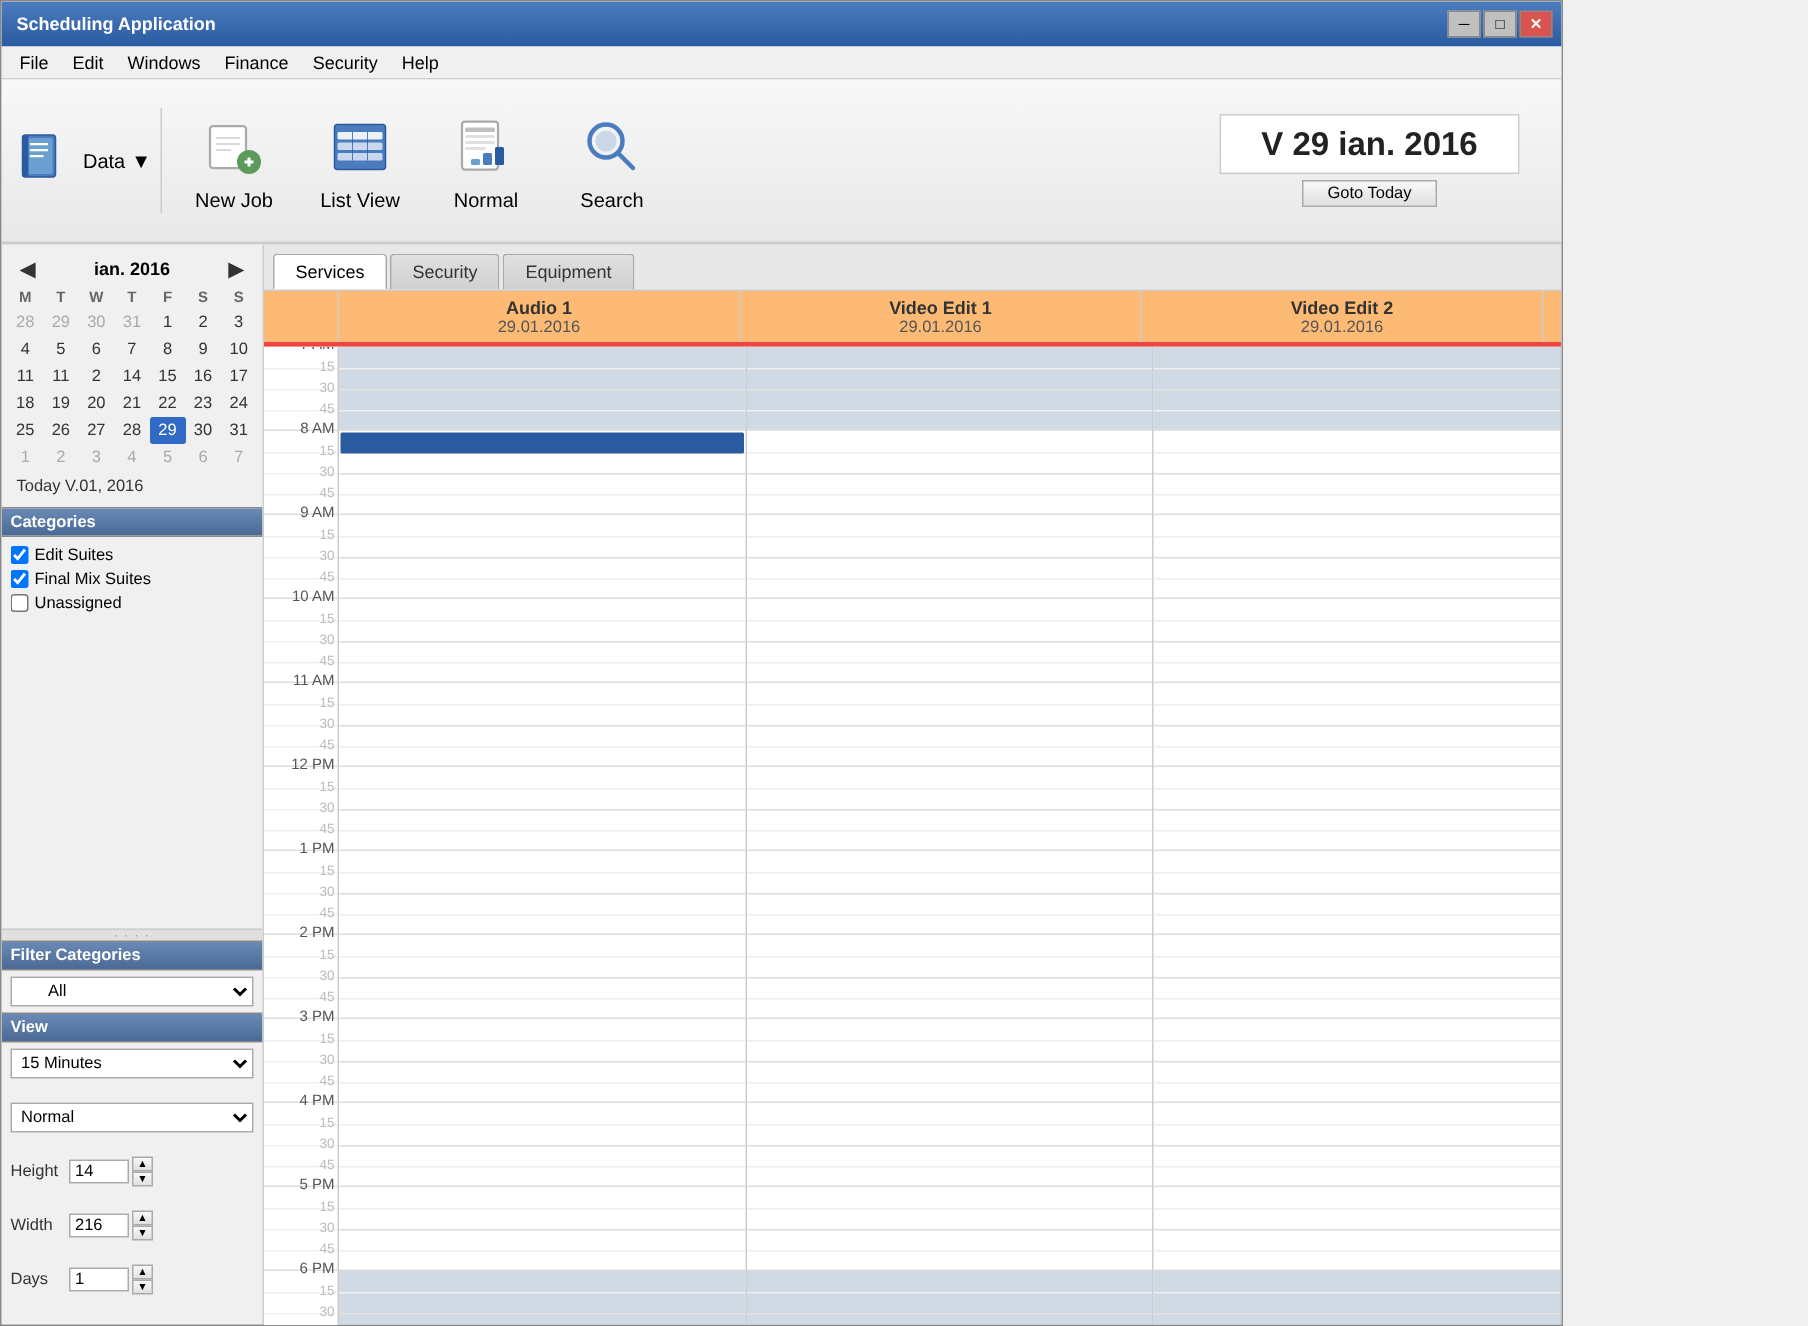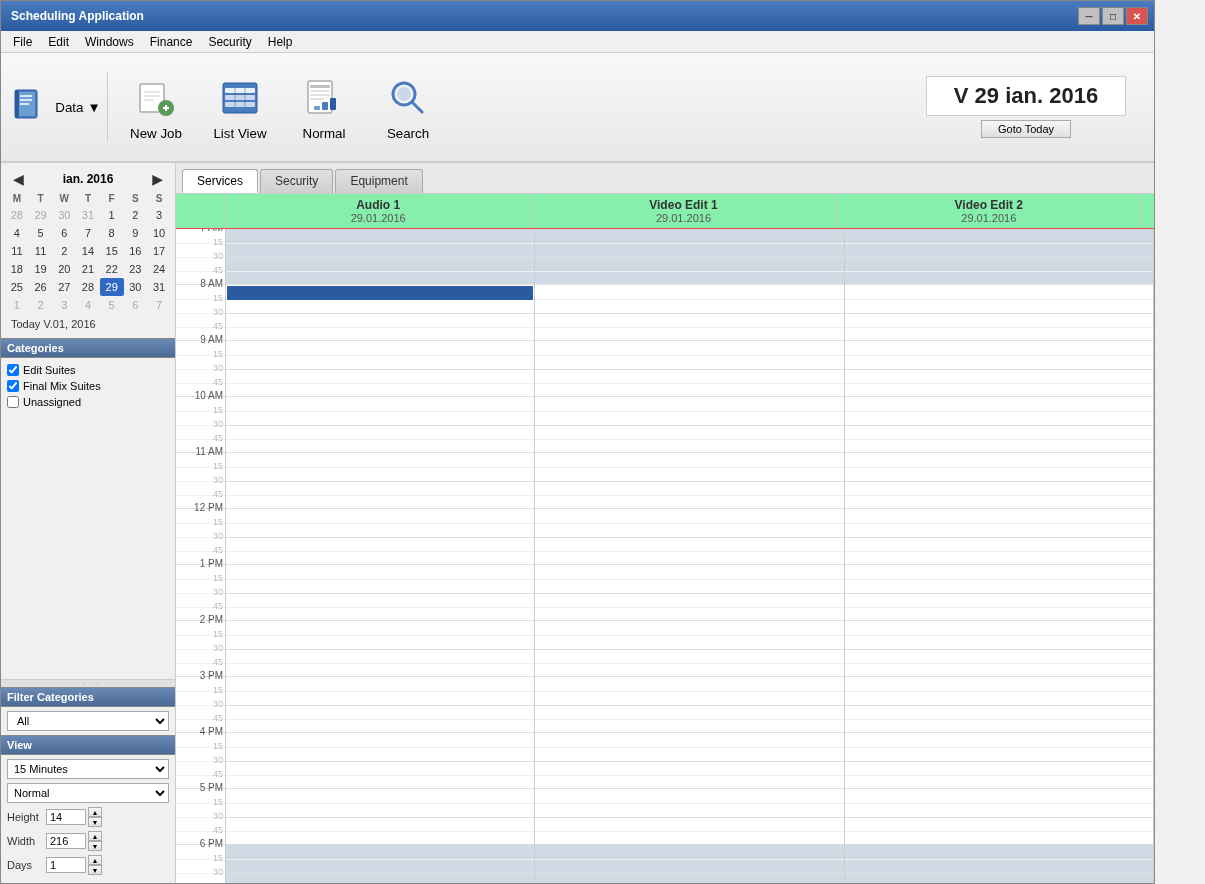--- a/index.html
+++ b/index.html
@@ -1,19 +1,19 @@
 <!DOCTYPE html>
 <html><head>
   <meta charset="utf-8">
   <style>
     * { box-sizing: border-box; margin: 0; padding: 0; }
     body { font-family: 'Segoe UI', Tahoma, Arial, sans-serif; font-size: 12px; background: #f0f0f0; user-select: none; }
 
     
-    .window { width: 1155px; height: 884px; background: #f0f0f0; border: 1px solid #888; display: flex; flex-direction: column; overflow: hidden; }
+    .window { width: 1042px; height: 884px; background: #f0f0f0; border: 1px solid #888; display: flex; flex-direction: column; overflow: hidden; }
     .title-bar { background: linear-gradient(to bottom, #4a7cbf, #2a5a9f); height: 30px; display: flex; align-items: center; justify-content: space-between; padding: 0 6px; }
     .title-bar-text { color: white; font-size: 12px; font-weight: bold; padding-left: 4px; }
     .title-bar-buttons { display: flex; gap: 2px; }
     .tb-btn { width: 22px; height: 18px; background: #c0c0c0; border: 1px solid #888; display: flex; align-items: center; justify-content: center; font-size: 10px; cursor: pointer; }
     .tb-btn.close { background: #d9534f; color: white; font-weight: bold; }
 
     
     .menu-bar { background: #f0f0f0; height: 22px; display: flex; align-items: center; border-bottom: 1px solid #ccc; padding: 0 4px; }
     .menu-item { padding: 2px 8px; font-size: 12px; cursor: pointer; }
 
@@ -50,25 +50,25 @@
     .today-label { font-size: 11px; padding: 4px 6px; color: #333; }
 
     
     .section-header { background: linear-gradient(to bottom, #6a8ab5, #4a6a95); color: white; font-size: 11px; font-weight: bold; padding: 3px 6px; border-top: 1px solid #888; border-bottom: 1px solid #888; }
     .categories-list { padding: 4px 6px; }
     .cat-item { display: flex; align-items: center; gap: 4px; padding: 2px 0; font-size: 11px; }
     .cat-item input[type="checkbox"] { width: 12px; height: 12px; }
 
     
     .filter-section { padding: 4px 6px; }
-    .filter-select { width: 100%; padding: 2px 5px; font-size: 11px; border: 1px solid #aaa; background: white; }
+    .filter-select { width: 100%; padding: 2px 20px; font-size: 11px; border: 1px solid #aaa; background: white; }
 
     
     .view-section { padding: 4px 6px; }
-    .view-row { display: flex; align-items: center; margin-bottom: 4px; gap: 4px; }
+    .view-row { display: flex; align-items: center; margin-bottom: 16px; gap: 4px; }
     .view-select { padding: 2px 2px; font-size: 11px; border: 1px solid #aaa; background: white; flex: 1; }
     .spinbox { display: flex; align-items: center; gap: 2px; }
     .spinbox input { width: 40px; padding: 1px 3px; font-size: 11px; border: 1px solid #aaa; text-align: left; }
     .spinbox-btns { display: flex; flex-direction: column; }
     .spin-btn { width: 14px; height: 10px; background: linear-gradient(to bottom, #f8f8f8, #e0e0e0); border: 1px solid #aaa; font-size: 7px; cursor: pointer; display: flex; align-items: center; justify-content: center; padding: 0; }
     .view-label { font-size: 11px; color: #333; min-width: 35px; }
 
     
     .resize-handle { height: 8px; background: #e0e0e0; border-top: 1px solid #ccc; cursor: ns-resize; display: flex; align-items: center; justify-content: center; }
     .resize-dots { color: #999; font-size: 8px; letter-spacing: 1px; }
@@ -76,21 +76,21 @@
     
     .content { flex: 1; display: flex; flex-direction: column; overflow: hidden; }
 
     
     .tabs { display: flex; gap: 0; padding: 6px 0 0 6px; background: #e8e8e8; border-bottom: 1px solid #ccc; }
     .tab { padding: 4px 14px; font-size: 12px; background: linear-gradient(to bottom, #e0e0e0, #d0d0d0); border: 1px solid #aaa; border-bottom: none; cursor: pointer; color: #333; margin-right: 2px; border-radius: 3px 3px 0 0; }
     .tab.active { background: white; border-bottom: 1px solid white; color: #000; z-index: 1; }
 
     
     .schedule-area { flex: 1; overflow: hidden; display: flex; flex-direction: column; background: white; }
-    .schedule-columns-header { display: flex; border-bottom: 1px solid #ef4444; background: #86efac; }
+    .schedule-columns-header { display: flex; border-bottom: 3px solid #ef4444; background: #fdba74; }
     .time-gutter-header { width: 50px; min-width: 50px; border-right: 1px solid #ccc; }
     .col-header { flex: 1; border-right: 1px solid #ccc; padding: 4px; text-align: center; }
     .col-name { font-weight: bold; font-size: 12px; color: #333; }
     .col-date { font-size: 11px; color: #555; }
 
     
     .schedule-body { flex: 1; overflow-y: scroll; overflow-x: hidden; display: flex; }
     .time-gutter { width: 50px; min-width: 50px; border-right: 1px solid #ccc; background: white; position: relative; }
     .time-slot { height: 56px; border-bottom: 1px solid #e8e8e8; position: relative; }
     .time-label { position: absolute; top: -6px; right: 4px; font-size: 10px; color: #666; white-space: nowrap; }

